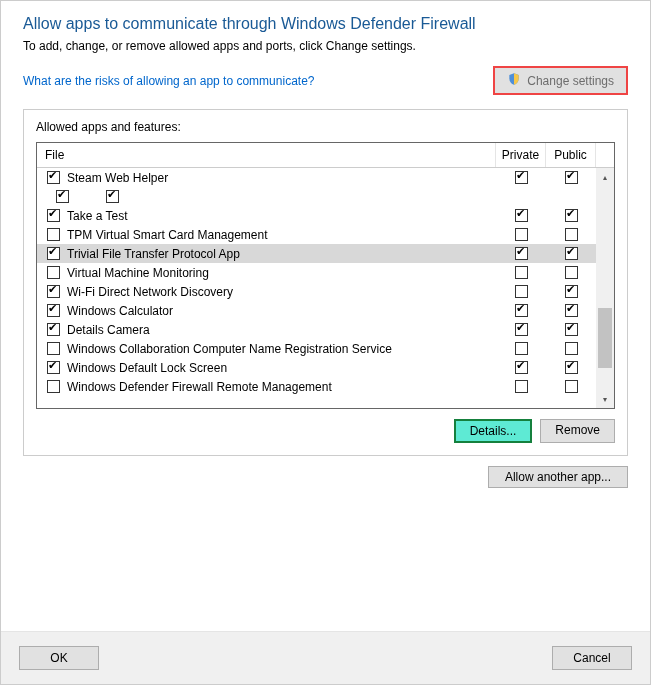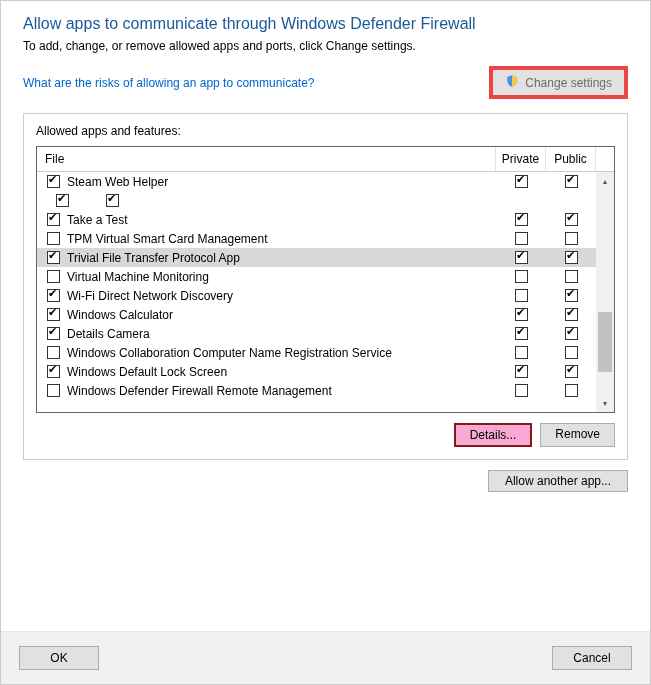--- a/index.html
+++ b/index.html
@@ -11,21 +11,21 @@
     font-size:12px; color:#000;
   }
   .window { width:651px; height:685px; background:#fff; border:1px solid #ccc; display:flex; flex-direction:column; }
   .header { padding:14px 22px 8px 22px; }
   .title { color:#1a5a96; font-size:16px; font-weight:400; margin-bottom:6px; }
   .subtitle { color:#000; font-size:12px; margin-bottom:13px; }
   .riskrow { display:flex; justify-content:space-between; align-items:center; }
   .link { color:#0066cc; font-size:12px; cursor:pointer; }
   .change-btn {
     display:flex; align-items:center; gap:6px;
-    padding:4px 12px; border:4px solid #ef4444; background:#e1e1e1;
+    padding:4px 12px; border:2px solid #ef4444; background:#e1e1e1;
     color:#6d6d6d; font-size:12px; cursor:default;
   }
   .shield { width:14px; height:14px; }
   .panel { margin:6px 22px 0 22px; border:1px solid #ccc; padding:10px 12px 12px 12px; }
   .panel-label { font-size:12px; margin-bottom:8px; }
   .listwrap { border:1px solid #666; position:relative; }
   .list-header {
     display:flex; background:#fff;
     border-bottom:1px solid #ccc;
     font-size:12px;
@@ -46,21 +46,21 @@
   .scroll-arrow { width:18px; height:18px; background:#f0f0f0; display:flex; align-items:center; justify-content:center; font-size:8px; color:#555; cursor:pointer; }
   .scroll-arrow.top { position:absolute; top:0; }
   .scroll-arrow.bot { position:absolute; bottom:0; }
   .thumb { position:absolute; right:2px; width:14px; background:#c2c2c2; top:140px; height:60px; }
   .panel-buttons { display:flex; justify-content:flex-end; gap:8px; margin-top:10px; }
   .btn {
     min-width:74px; padding:3px 14px; font-size:12px;
     background:#e1e1e1; border:1px solid #adadad; cursor:pointer;
     text-align:center;
   }
-  .btn.primary { border:2px solid #7f1d1d; background:#f9a8d4; }
+  .btn.primary { border:2px solid #15803d; background:#5eead4; }
   .allow-row { display:flex; justify-content:flex-end; padding:10px 22px; }
   .spacer { flex:1; }
   .footer {
     border-top:1px solid #e5e5e5; background:#f0f0f0;
     padding:14px 18px; display:flex; justify-content:space-between; gap:10px;
   }
   .btn-foot { min-width:80px; padding:4px 18px; font-size:12px; background:#e1e1e1; border:1px solid #adadad; cursor:pointer; text-align:center; }
   .truncate { white-space:nowrap; overflow:hidden; text-overflow:clip; }
 </style>
 </head>

